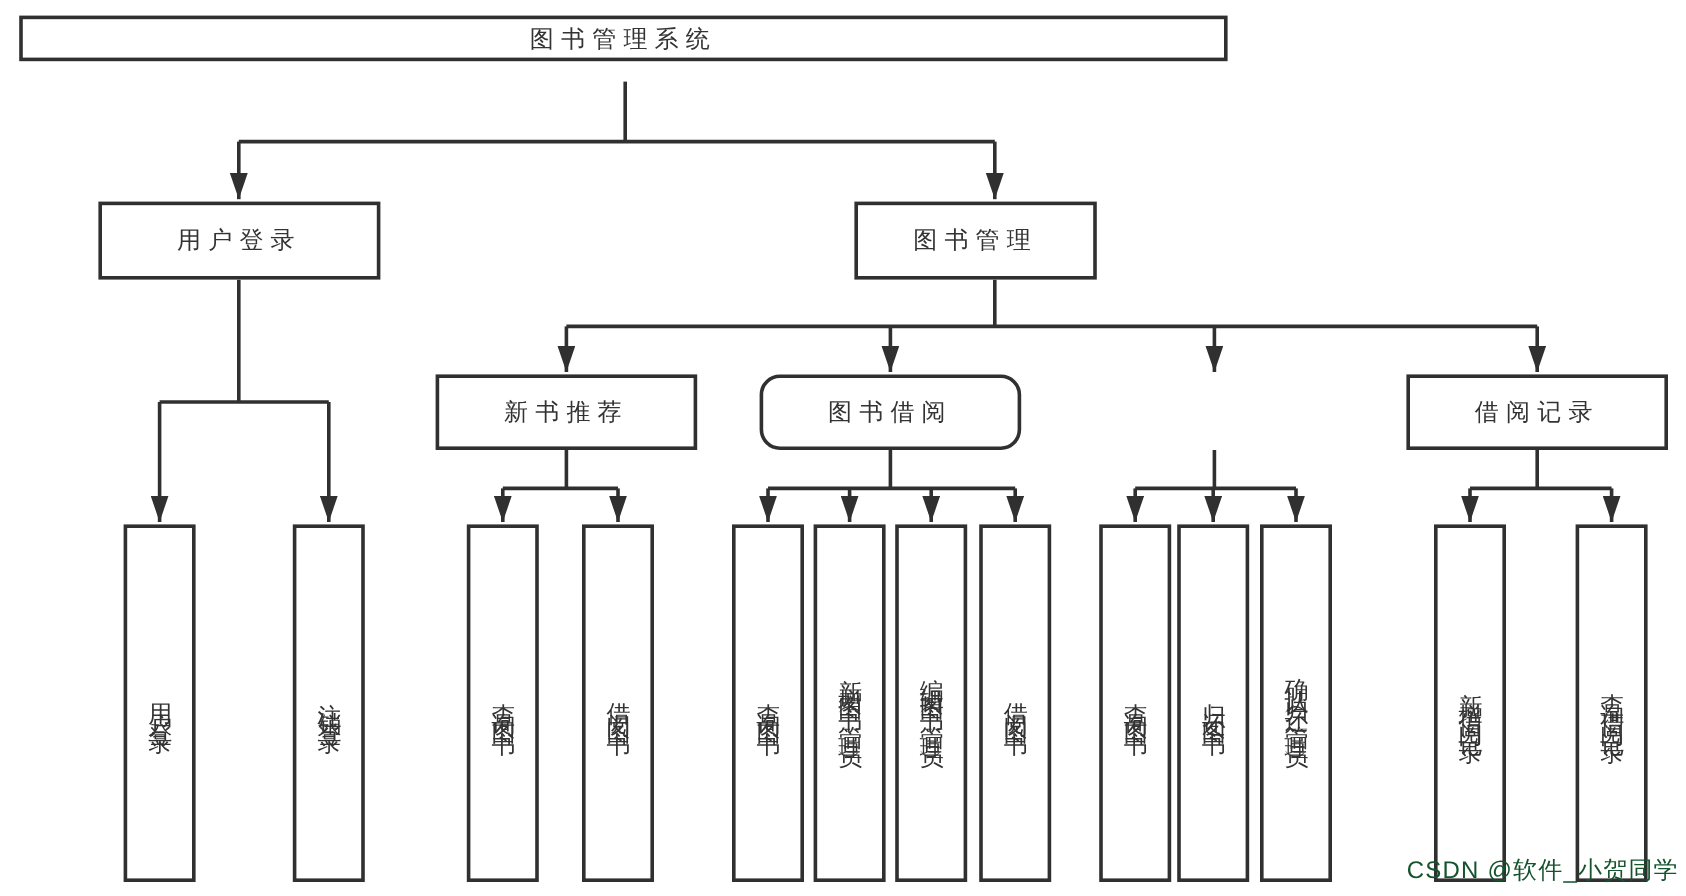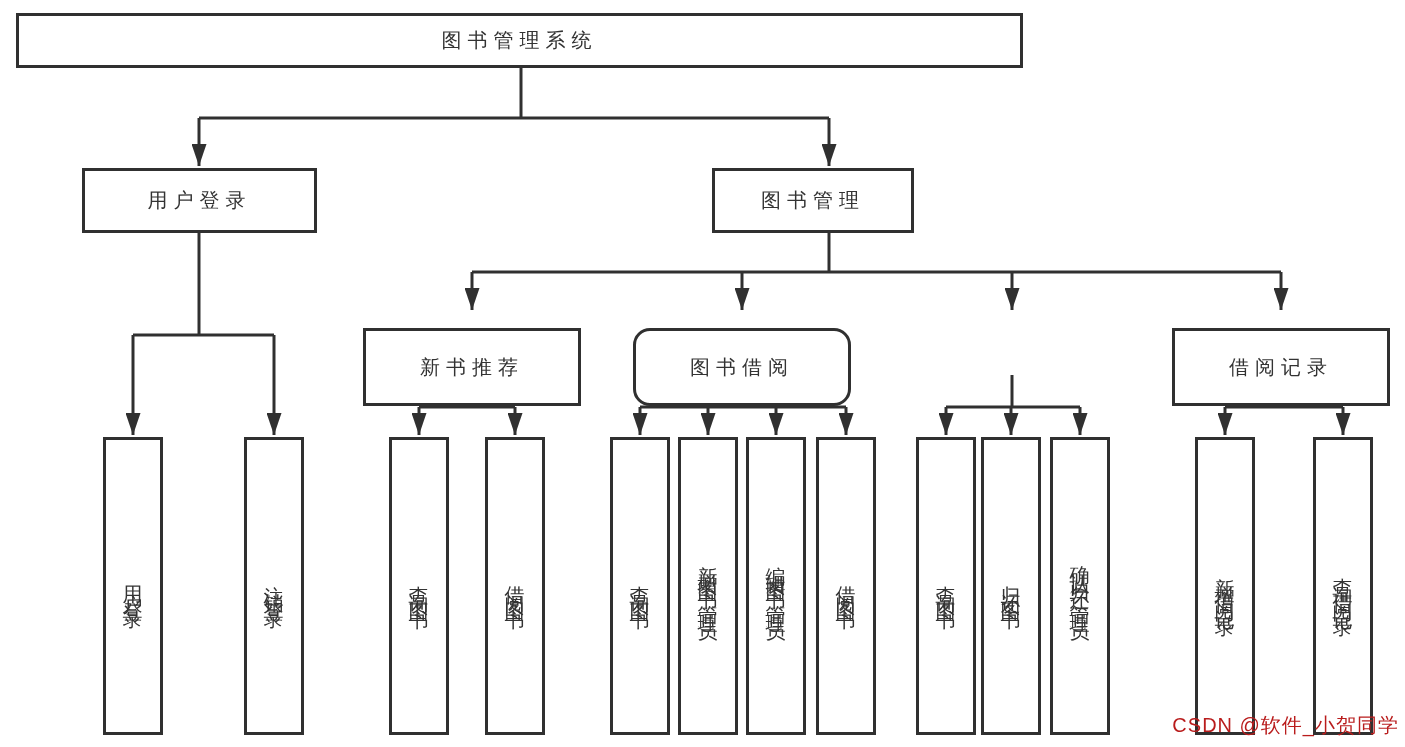--- a/index.html
+++ b/index.html
@@ -16,26 +16,26 @@
     box-sizing:border-box;
     border:3px solid #303030;
     background:#ffffff;
     display:flex;align-items:center;justify-content:center;
     color:#333333;
     font-size:20px;
     letter-spacing:6px;
     white-space:nowrap;
   }
   
-  .n-root{left:16px;top:13px;width:1007px;height:55px;}
+  .n-root{left:16px;top:13px;width:1007px;height:38px;}
   
   .n-l2a{left:82px;top:168px;width:235px;height:65px;}
   .n-l2b{left:712px;top:168px;width:202px;height:65px;}
   
-  .n-l3{top:328px;height:78px;width:218px;}
+  .n-l3{top:312px;height:63px;width:218px;}
   .n-l3a{left:363px;}
   .n-l3b{left:633px;border-radius:17px;}
   .n-l3c{left:903px;}
   .n-l3d{left:1172px;}
   
   .leaf{top:437px;height:298px;width:60px;letter-spacing:0;}
   .leaf span{
     writing-mode:vertical-rl;
     text-orientation:mixed;
     letter-spacing:8px;
@@ -45,21 +45,21 @@
   }
   .lf0{left:103px;}  .lf1{left:244px;}
   .lf2{left:389px;}  .lf3{left:485px;}
   .lf4{left:610px;}  .lf5{left:678px;}  .lf6{left:746px;}  .lf7{left:816px;}
   .lf8{left:916px;}  .lf9{left:981px;}  .lf10{left:1050px;}
   .lf11{left:1195px;} .lf12{left:1313px;}
   .watermark{
     position:absolute;
     right:6px;bottom:8px;
     font-size:20px;
-    color:#b91c1c;
+    color:#14532d;
     letter-spacing:1px;
     z-index:5;
     white-space:nowrap;
   }
 </style>
 </head>
 <body>
 
 <div class="stage">
 

